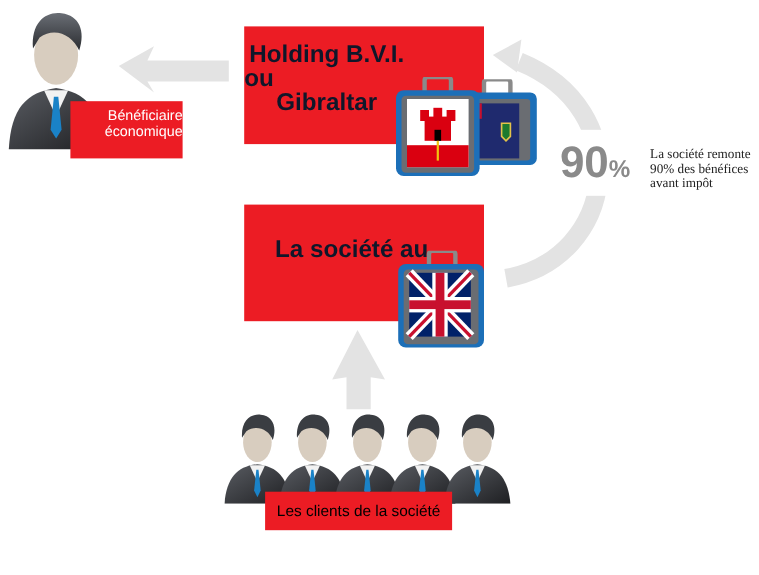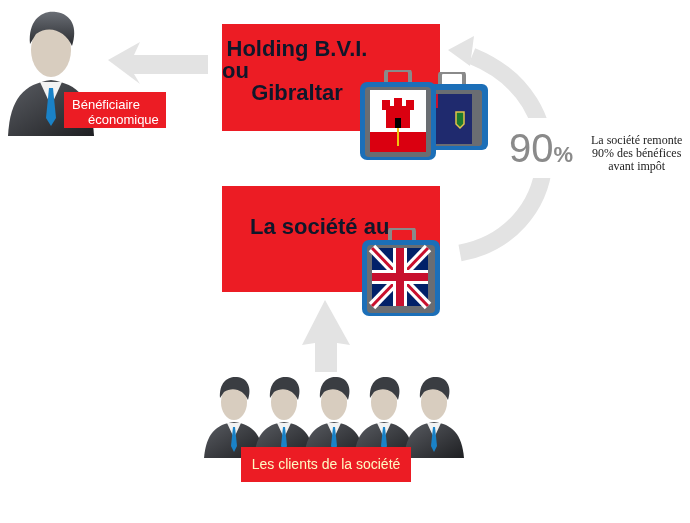--- a/index.html
+++ b/index.html
@@ -36,21 +36,21 @@
           <stop offset="1" stop-color="#2a2c30"></stop>
       </linearGradient>
     </defs>
     <path d="M2,130 C4,92 18,78 45,74 C72,78 86,92 88,130 Z" fill="url(#suitG)"></path>
     <path d="M34,76 L45,100 L56,76 Z" fill="#f2f2f2"></path>
     <path d="M43,82 L47,82 L50,112 L45,120 L40,112 Z" fill="#1a82c7"></path>
     <ellipse cx="45" cy="44" rx="20" ry="27" fill="#d8cdbf"></ellipse>
     <path d="M24,38 C22,14 36,4 50,6 C66,8 72,22 66,40 C60,26 44,18 30,28 Z" fill="url(#hairG)"></path>
   </svg>
 </div>
-<div class="abs redbox" style="left:64px;top:92px;width:102px;height:36px;">
+<div class="abs redbox" style="left:64px;top:92px;width:102px;height:52px;text-align:right;">
   <div class="label-small" style="padding:5px 0 0 8px;">Bénéficiaire</div>
   <div class="label-small" style="padding:0 0 0 24px;">économique</div>
 </div>
 
 <div class="abs redbox" style="left:222px;top:24px;width:218px;height:107px;">
   <div class="box-title" style="text-align:center;width:150px;margin-top:14px;">Holding B.V.I.</div>
   <div class="box-title" style="text-align:left;width:150px;">ou</div>
   <div class="box-title" style="text-align:center;width:150px;">Gibraltar</div>
 </div>
 
@@ -75,23 +75,23 @@
     <rect x="28" y="36" width="24" height="22" fill="#da0010"></rect>
     <rect x="24" y="30" width="8" height="10" fill="#da0010"></rect>
     <rect x="36" y="28" width="8" height="10" fill="#da0010"></rect>
     <rect x="48" y="30" width="8" height="10" fill="#da0010"></rect>
     <rect x="37" y="48" width="6" height="10" fill="#000"></rect>
     <rect x="39" y="58" width="2" height="18" fill="#f1c40f"></rect>
   </svg>
 </div>
 
 <div class="abs" style="left:509px;top:118px;width:80px;height:60px;background:#ffffff;">
-  <span style="font-family:'Liberation Sans',sans-serif;font-weight:normal;font-size:40px;color:#8a8a8a;line-height:60px;">90</span><span style="font-family:'Liberation Sans',sans-serif;font-weight:bold;font-size:22px;color:#8a8a8a;">%</span>
+  <span style="font-family:'Liberation Sans',sans-serif;font-weight:bold;font-size:40px;color:#8a8a8a;line-height:60px;">90</span><span style="font-family:'Liberation Sans',sans-serif;font-weight:bold;font-size:22px;color:#8a8a8a;">%</span>
 </div>
-<div class="abs serif" style="left:591px;top:134px;font-size:12px;line-height:13px;text-align:center;">
+<div class="abs serif" style="left:591px;top:134px;font-size:12px;line-height:13px;">
   <div>La société remonte</div>
   <div>90% des bénéfices</div>
   <div>avant impôt</div>
 </div>
 
 <div class="abs redbox" style="left:222px;top:186px;width:218px;height:106px;">
   <div class="box-title" style="padding-left:28px;margin-top:30px;">La société au</div>
 </div>
 
 <div class="abs" style="left:360px;top:228px;width:82px;height:90px;">
@@ -150,16 +150,16 @@
     <g transform="translate(200,0)">
       <path d="M0,84 C2,60 12,50 30,48 C48,50 58,60 60,84 Z" fill="url(#suitC)"></path>
       <path d="M23,49 L30,64 L37,49 Z" fill="#f2f2f2"></path>
       <path d="M29,53 L31,53 L33,72 L30,78 L27,72 Z" fill="#1a82c7"></path>
       <ellipse cx="30" cy="28" rx="13" ry="18" fill="#d8cdbf"></ellipse>
       <path d="M16,24 C15,8 24,2 33,3 C44,4 48,14 44,26 C40,16 29,12 20,18 Z" fill="#3a3d42"></path>
     </g>
   </svg>
 </div>
 <div class="abs redbox" style="left:241px;top:447px;width:170px;height:35px;text-align:center;">
-  <span style="font-family:'Liberation Sans',sans-serif;font-size:14px;line-height:35px;color:#fef9c3;">Les clients de la société</span>
+  <span style="font-family:'Liberation Sans',sans-serif;font-size:14px;line-height:35px;color:#000000;">Les clients de la société</span>
 </div>
 <div class="abs serif" style="left:190px;top:494px;width:300px;text-align:center;font-size:12px;line-height:13px;">
 </div>
 
 </body></html>

